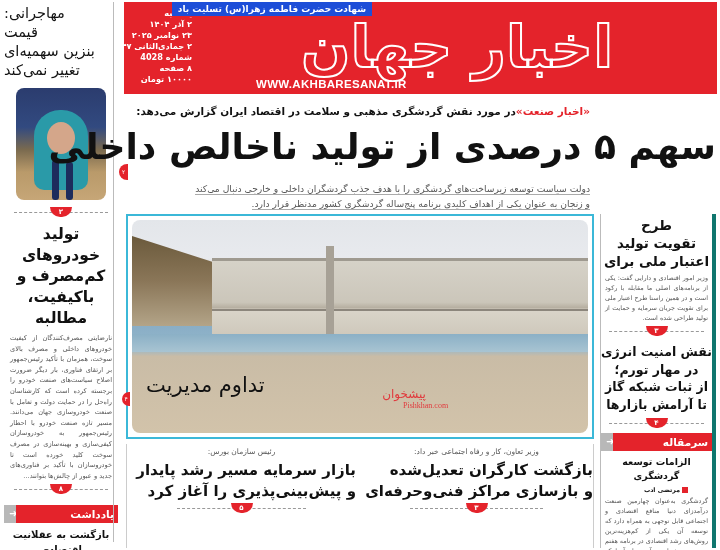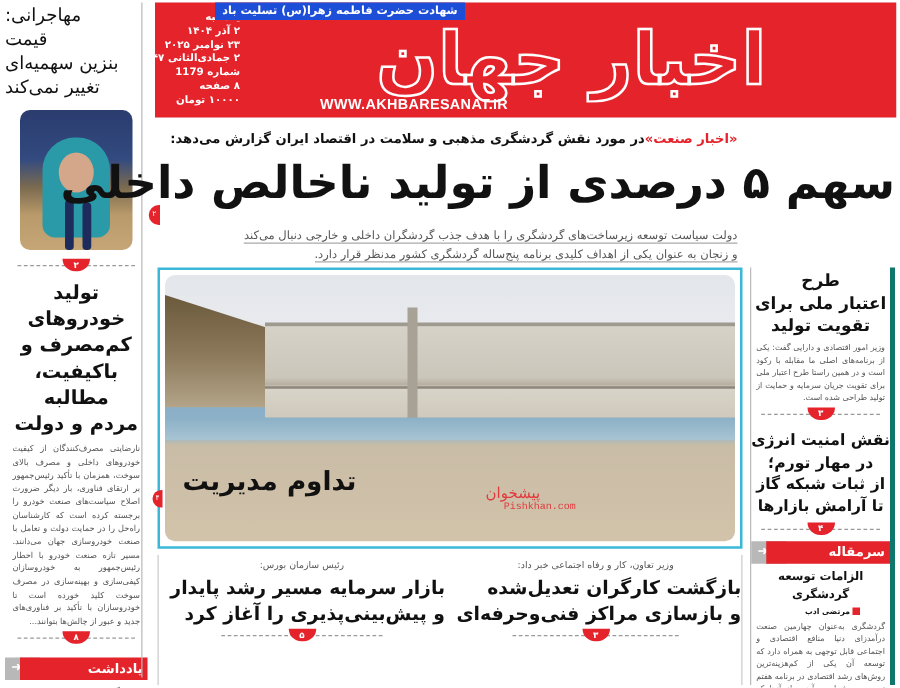--- a/index.html
+++ b/index.html
@@ -45,23 +45,23 @@
   .subhead span { border-bottom: 1px solid #aaa; }
   .badge-side { position: absolute; width: 9px; height: 16px; background: #e4232b; border-radius: 8px 0 0 8px; color: #fff; font-size: 6px; text-align: center; line-height: 16px; }
 
   .photo-frame { position: absolute; left: 126px; top: 214px; width: 468px; height: 225px; border: 2px solid #3bb8d8; padding: 4px; }
   .photo { position: relative; width: 100%; height: 100%; border-radius: 8px; overflow: hidden; background: linear-gradient(180deg, #e3e6ea 0%, #e8eaee 18%, #d9d4c8 22%, #cfc8bc 46%, #8aaec6 50%, #92b6cc 60%, #c9bca6 64%, #d2c3aa 100%); }
   .photo .hill { position: absolute; left: 0; top: 16px; width: 140px; height: 90px; background: linear-gradient(180deg, #6b5a3c 0%, #8a7658 50%, #b3a488 100%); clip-path: polygon(0 0, 60% 30%, 100% 50%, 100% 100%, 0 100%); }
   .photo .dam { position: absolute; left: 80px; top: 38px; width: 380px; height: 78px; background: linear-gradient(180deg, #d6d2c8 0%, #cbc6ba 55%, #b7b0a2 62%, #d9d4c9 66%, #cec8bb 100%); border-top: 3px solid #9f9a90; }
   .photo .dam .ridge { position: absolute; left: 0; right: 0; top: 48px; height: 2px; background: #8c867c; }
   .photo .tower { position: absolute; left: 194px; top: 26px; width: 8px; height: 90px; background: #a7a196; }
   .photo .water { position: absolute; left: 0; top: 114px; width: 100%; height: 18px; background: linear-gradient(180deg, #8bb0c6, #a8c4d2); }
-  .photo-title { position: absolute; left: 14px; top: 150px; font-size: 21px; font-weight: bold; line-height: 30px; text-align: left; color: #111; white-space: nowrap; }
+  .photo-title { position: absolute; left: 14px; top: 150px; font-size: 21px; font-weight: normal; line-height: 30px; text-align: left; color: #111; white-space: nowrap; }
   .watermark { position: absolute; left: 228px; top: 168px; color: #e4232b; text-align: center; font-size: 12px; line-height: 12px; opacity: .85; }
-  .watermark .en { font-family: Liberation Mono, monospace; font-size: 8px; direction: ltr; padding-left: 43px; }
+  .watermark .en { font-family: Liberation Serif, serif; font-size: 8px; direction: ltr; padding-left: 43px; }
 
   .bottom-left { position: absolute; left: 126px; top: 444px; width: 230px; height: 104px; text-align: center; border-left: 1px solid #ccc; }
   .bottom-right { position: absolute; left: 360px; top: 444px; width: 234px; height: 104px; text-align: center; border-right: 1px solid #ccc; }
   .b-kicker { font-size: 7.5px; color: #555; line-height: 12px; margin-top: 2px; }
   .b-head { font-size: 15px; font-weight: bold; line-height: 21px; margin-top: 2px; white-space: nowrap; margin-left: 37px; }
   .b-div { position: relative; height: 10px; border-top: 1px dashed #999; margin: 6px 50px 0; }
 
   
   .col-right { position: absolute; left: 600px; top: 214px; width: 116px; height: 334px; border-left: 1px solid #bbb; border-right: 4px solid #0f766e; }
   .r-head1 { text-align: center; font-weight: bold; font-size: 13.5px; line-height: 18px; margin-top: 2px; }
@@ -73,21 +73,21 @@
 </style>
 </head>
 <body>
 
 <div class="masthead">
   <div class="mast-date">
     <div>یکشنبه</div>
     <div>۲ آذر ۱۴۰۴</div>
     <div>۲۳ نوامبر ۲۰۲۵</div>
     <div>۲ جمادی‌الثانی ۱۴۴۷</div>
-    <div>شماره 1179</div>
+    <div>شماره 4028</div>
     <div>۸ صفحه</div>
     <div>۱۰۰۰۰ تومان</div>
   </div>
   <div class="mast-banner">شهادت حضرت فاطمه زهرا(س) تسلیت باد</div>
   <div class="mast-logo">اخبار جهان</div>
   <div class="mast-url">WWW.AKHBARESANAT.IR</div>
 </div>
 
 <div class="col-left">
   <div class="lead-head">
@@ -103,21 +103,20 @@
     <div class="mic2"></div>
   </div>
   <div class="divider-dots" style="margin-top:12px;">
     <span class="pagebadge">۲</span>
   </div>
 
   <div class="story2-head">
     <div>تولید خودروهای</div>
     <div>کم‌مصرف و</div>
     <div>باکیفیت، مطالبه</div>
-    <div>مردم و دولت</div>
   </div>
   <div class="body-small">نارضایتی مصرف‌کنندگان از کیفیت خودروهای داخلی و مصرف بالای سوخت، همزمان با تأکید رئیس‌جمهور بر ارتقای فناوری، بار دیگر ضرورت اصلاح سیاست‌های صنعت خودرو را برجسته کرده است که کارشناسان راه‌حل را در حمایت دولت و تعامل با صنعت خودروسازی جهان می‌دانند. مسیر تازه صنعت خودرو با احطار رئیس‌جمهور به خودروسازان کیفی‌سازی و بهینه‌سازی در مصرف سوخت کلید خورده است تا خودروسازان با تأکید بر فناوری‌های جدید و عبور از چالش‌ها بتوانند...</div>
   <div class="divider-dots" style="margin-top:8px;">
     <span class="pagebadge">۸</span>
   </div>
 
   <div class="section-bar">
     <div class="gray">
         <span class="arrow">➜</span>
       </div>
@@ -177,22 +176,22 @@
     <div>و بازسازی مراکز فنی‌وحرفه‌ای</div>
   </div>
   <div class="b-div">
     <span class="pagebadge">۳</span>
   </div>
 </div>
 
 <div class="col-right">
   <div class="r-head1">
     <div>طرح</div>
+    <div>تقویت تولید</div>
     <div>اعتبار ملی برای</div>
-    <div>تقویت تولید</div>
   </div>
   <div class="r-body">وزیر امور اقتصادی و دارایی گفت: یکی از برنامه‌های اصلی ما مقابله با رکود است و در همین راستا طرح اعتبار ملی برای تقویت جریان سرمایه و حمایت از تولید طراحی شده است.</div>
   <div class="divider-dots" style="margin:8px 8px 0;">
     <span class="pagebadge">۳</span>
   </div>
   <div class="r-head2">
     <div>نقش امنیت انرژی</div>
     <div>در مهار تورم؛</div>
     <div>از ثبات شبکه گاز</div>
     <div>تا آرامش بازارها</div>

